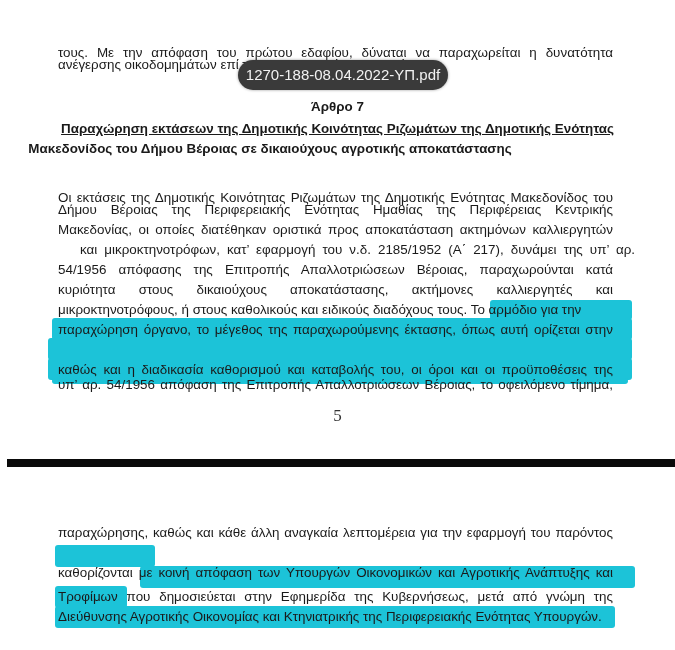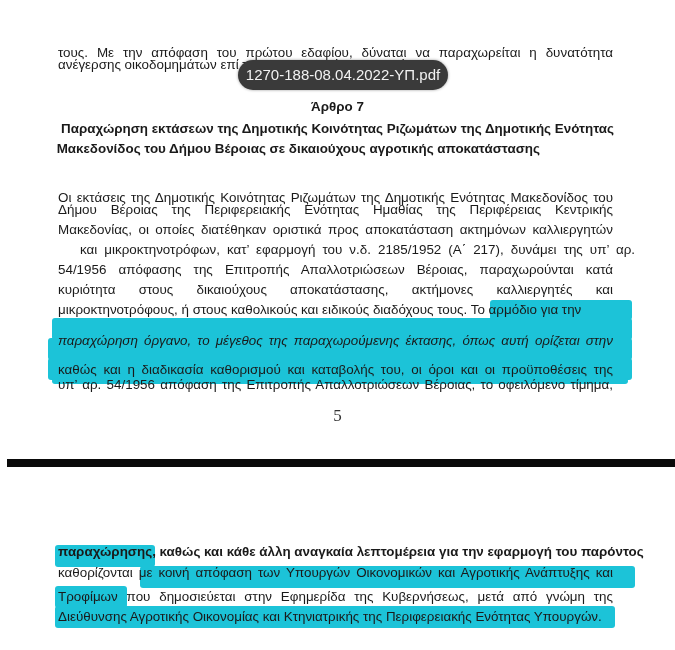--- a/index.html
+++ b/index.html
@@ -58,54 +58,54 @@
   </style>
 </head>
 <body>
 
 <div class="dots"></div>
 
 <div class="line justify" style="top:36px;margin-top:8px;">τους. Με την απόφαση του πρώτου εδαφίου, δύναται να παραχωρείται η δυνατότητα</div>
 <div class="line" style="top:56px;">ανέγερσης οικοδομημάτων επί των παραχωρούμενων εκτάσεων.</div>
 
 <div class="line center bold" style="top:98px; left:0; width:675px; font-size:13.4px;">Άρθρο 7</div>
-<div class="line center bold" style="top:120px; left:0; width:675px; font-size:13.4px;">Παραχώρηση εκτάσεων της Δημοτικής Κοινότητας Ριζωμάτων της Δημοτικής Ενότητας</div>
-<div class="line center bold" style="top:140px; left:0; width:540px; font-size:13.4px;text-align:right;">Μακεδονίδος του Δήμου Βέροιας σε δικαιούχους αγροτικής αποκατάστασης</div>
+<div class="line center bold" style="top:120px; left:0; width:675px; font-size:13.4px;text-decoration:underline;">Παραχώρηση εκτάσεων της Δημοτικής Κοινότητας Ριζωμάτων της Δημοτικής Ενότητας</div>
+<div class="line center bold" style="top:140px; left:0; width:540px; font-size:13.4px;">Μακεδονίδος του Δήμου Βέροιας σε δικαιούχους αγροτικής αποκατάστασης</div>
 
 <div class="line justify" style="top:181px;margin-top:8px;">Οι εκτάσεις της Δημοτικής Κοινότητας Ριζωμάτων της Δημοτικής Ενότητας Μακεδονίδος του</div>
 <div class="line justify" style="top:201px;">Δήμου Βέροιας της Περιφερειακής Ενότητας Ημαθίας της Περιφέρειας Κεντρικής</div>
 <div class="line justify" style="top:221px;">Μακεδονίας, οι οποίες διατέθηκαν οριστικά προς αποκατάσταση ακτημόνων καλλιεργητών</div>
 <div class="line justify" style="top:241px;margin-left:22px;">και μικροκτηνοτρόφων, κατ’ εφαρμογή του ν.δ. 2185/1952 (Α΄ 217), δυνάμει της υπ’ αρ.</div>
 <div class="line justify" style="top:261px;">54/1956 απόφασης της Επιτροπής Απαλλοτριώσεων Βέροιας, παραχωρούνται κατά</div>
 <div class="line justify" style="top:281px;">κυριότητα στους δικαιούχους αποκατάστασης, ακτήμονες καλλιεργητές και</div>
 
 <div class="hl-block" style="left:490px; top:300px; width:142px; height:20px;"></div>
 <div class="hl-block" style="left:52px; top:318px; width:580px; height:22px;"></div>
 <div class="hl-block" style="left:48px; top:338px; width:584px; height:22px;"></div>
 <div class="hl-block" style="left:48px; top:358px; width:584px; height:22px;"></div>
 <div class="hl-block" style="left:52px; top:378px; width:576px; height:6px;"></div>
 
 <div class="line" style="top:301px;">
   <span>μικροκτηνοτρόφους, ή στους καθολικούς και ειδικούς διαδόχους τους.</span>
   <span>Το αρμόδιο για την</span>
 </div>
-<div class="line justify" style="top:332px;font-style:italic;">παραχώρηση όργανο, το μέγεθος της παραχωρούμενης έκτασης, όπως αυτή ορίζεται στην</div>
+<div class="line justify" style="top:321px;">παραχώρηση όργανο, το μέγεθος της παραχωρούμενης έκτασης, όπως αυτή ορίζεται στην</div>
 <div class="line justify" style="top:353px;margin-top:23px;">υπ’ αρ. 54/1956 απόφαση της Επιτροπής Απαλλοτριώσεων Βέροιας, το οφειλόμενο τίμημα,</div>
 <div class="line justify" style="top:361px;">καθώς και η διαδικασία καθορισμού και καταβολής του, οι όροι και οι προϋποθέσεις της</div>
 
 <div class="page-num">5</div>
 
 <div class="divider"></div>
 
 <div class="hl-block" style="left:55px; top:545px; width:100px; height:22px;"></div>
 <div class="hl-block" style="left:140px; top:566px; width:495px; height:22px;"></div>
 <div class="hl-block" style="left:55px; top:586px; width:72px; height:22px;"></div>
 <div class="hl-block" style="left:55px; top:606px; width:560px; height:22px;"></div>
 
-<div class="line justify" style="top:543px;font-weight:bold;">
+<div class="line justify" style="top:524px;">
   <span>παραχώρησης,</span>
   <span>καθώς και κάθε άλλη αναγκαία λεπτομέρεια για την εφαρμογή του παρόντος</span>
 </div>
 <div class="line justify" style="top:564px;">
   <span>καθορίζονται</span>
   <span>με κοινή απόφαση των Υπουργών Οικονομικών και Αγροτικής Ανάπτυξης και</span>
 </div>
 <div class="line justify" style="top:588px;">
   <span>Τροφίμων</span>
   <span>που δημοσιεύεται στην Εφημερίδα της Κυβερνήσεως, μετά από γνώμη της</span>

